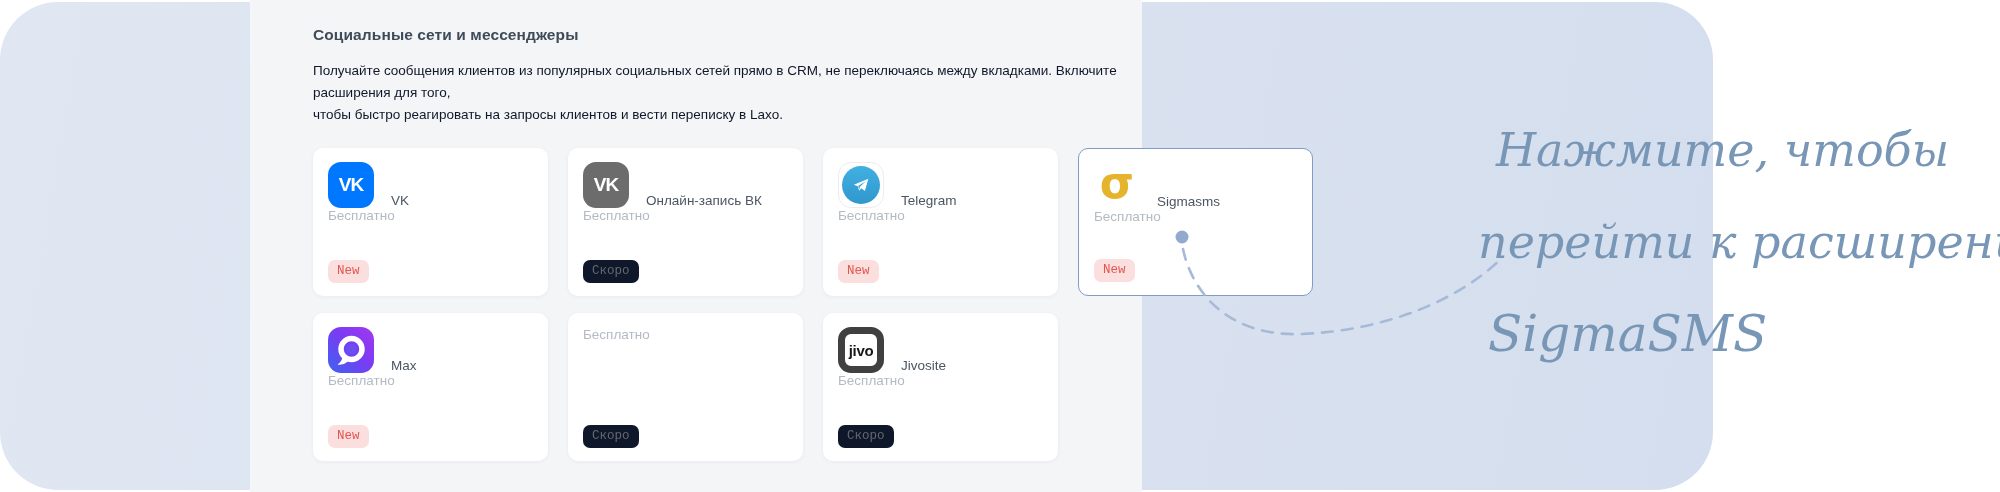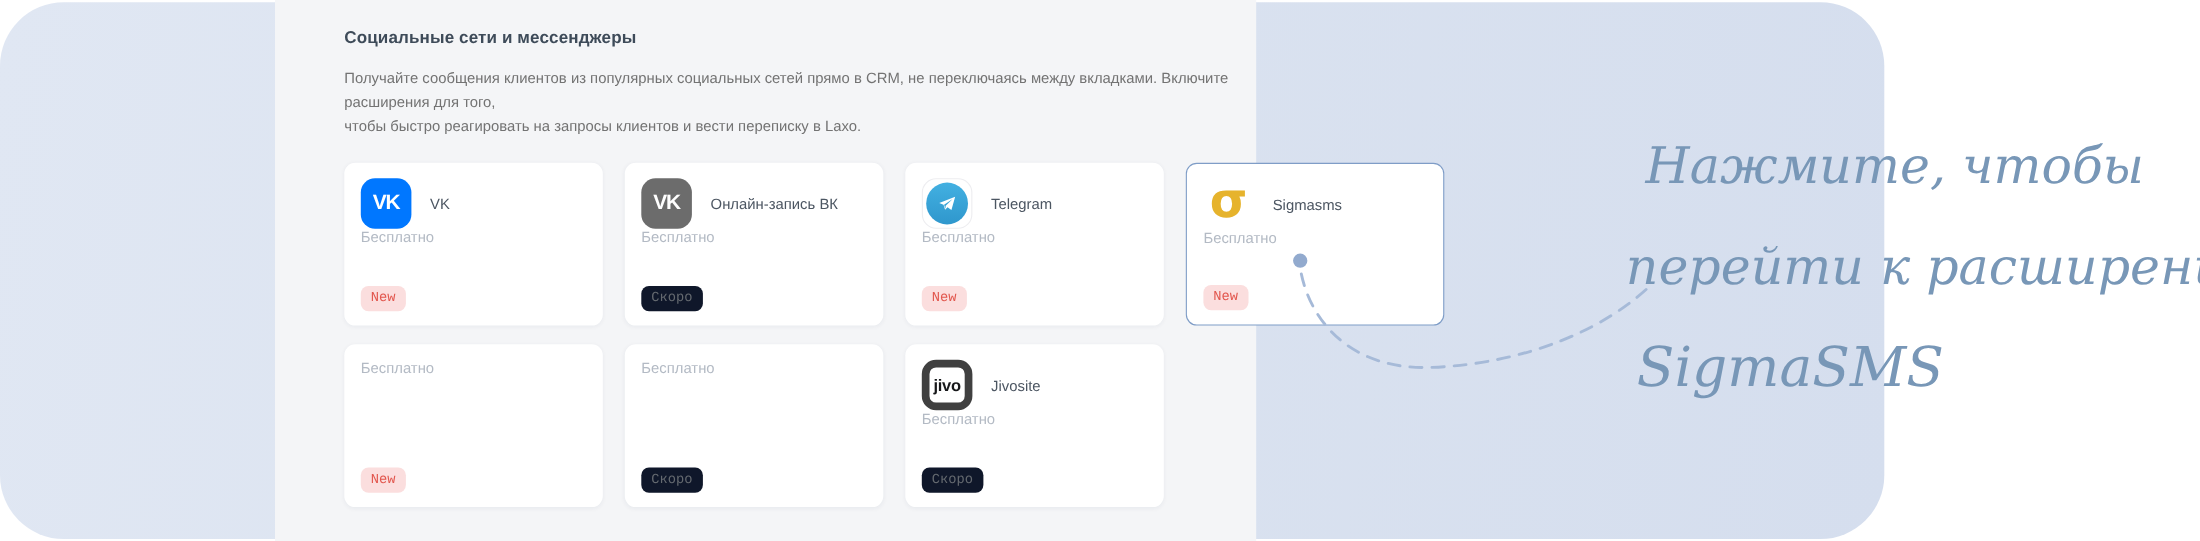--- a/index.html
+++ b/index.html
@@ -9,32 +9,32 @@
   .backdrop { position:absolute; left:0; top:2px; width:1713px; height:488px;
               border-radius:58px;
               background:linear-gradient(100deg,#e0e7f3 0%,#dbe3f0 45%,#d5deee 100%); }
 
   .screenshot { position:absolute; left:250px; top:0; width:892px; height:492px;
                 background:#f4f5f7; }
 
   .section-title { position:absolute; left:63px; top:26px; font-size:15.5px; font-weight:700;
                    color:#3e4b59; letter-spacing:.1px; }
   .section-desc { position:absolute; left:63px; top:60px; font-size:13.5px; line-height:22px;
-                  color:#737373; }
+                  color:#0f172a; }
 
   .grid { position:absolute; left:63px; top:148px; display:grid;
           grid-template-columns:repeat(4,235px); grid-auto-rows:148px;
           column-gap:20px; row-gap:17px; }
 
   .card { background:#fff; border-radius:10px; padding:14px 15px 13px;
           display:flex; flex-direction:column;
           box-shadow:0 1px 4px rgba(25,39,70,.05); cursor:pointer; }
   .card.highlighted { border:1.5px solid #7f9dc7; box-shadow:none; }
 
-  .card-head { display:flex; align-items:center; gap:17px; }
+  .card-head { display:flex; align-items:flex-end; gap:17px; }
   .app-icon { width:46px; height:46px; border-radius:13px; flex:none;
               display:flex; align-items:center; justify-content:center; overflow:hidden; }
   .card-title { font-size:13.5px; color:#4c5662; }
   .card-price { font-size:13.5px; color:#b3bac4; }
   .badge-row { margin-top:auto;font-family:Liberation Mono, monospace; }
   .badge { display:inline-block; font-size:12.5px; line-height:1; padding:5px 9px 6px; border-radius:7px; }
   .badge[data-type="new"]  { background:#fbdede; color:#e2574e; }
   .badge[data-type="soon"] { background:#0f172a; color:#64696f; }
 
   .icon-vk-blue { background:#0077ff; }
@@ -122,20 +122,30 @@
           <div class="app-icon icon-sigma">
             <span class="sigma-glyph">σ</span>
           </div>
           <span class="card-title">Sigmasms</span>
         </div>
         <div class="card-price">Бесплатно</div>
         <div class="badge-row"><span class="badge" data-type="new">New</span></div>
       </div>
 
       <div class="card">
+        <div class="card-head">
+          <div class="app-icon icon-max">
+            <svg width="46" height="46" viewBox="0 0 46 46">
+              <circle cx="23.5" cy="22" r="10.5" fill="none" stroke="#ffffff" stroke-width="5.5"></circle>
+              <circle cx="23.5" cy="22" r="5.2" fill="#6a4ff0"></circle>
+              <path d="M14.5 30.5 Q13 35.5 9.5 37.5 Q15.5 38.5 20 34.5 Z" fill="#ffffff"></path>
+            </svg>
+          </div>
+          <span class="card-title">Max</span>
+        </div>
         <div class="card-price">Бесплатно</div>
         <div class="badge-row"><span class="badge" data-type="new">New</span></div>
       </div>
 
       <div class="card">
         <div class="card-price">Бесплатно</div>
         <div class="badge-row"><span class="badge" data-type="soon">Скоро</span></div>
       </div>
 
       <div class="card">

